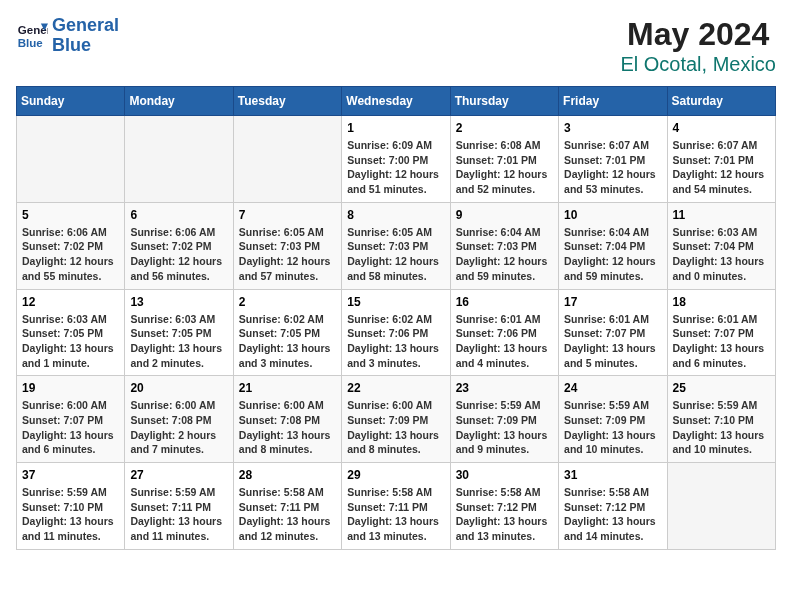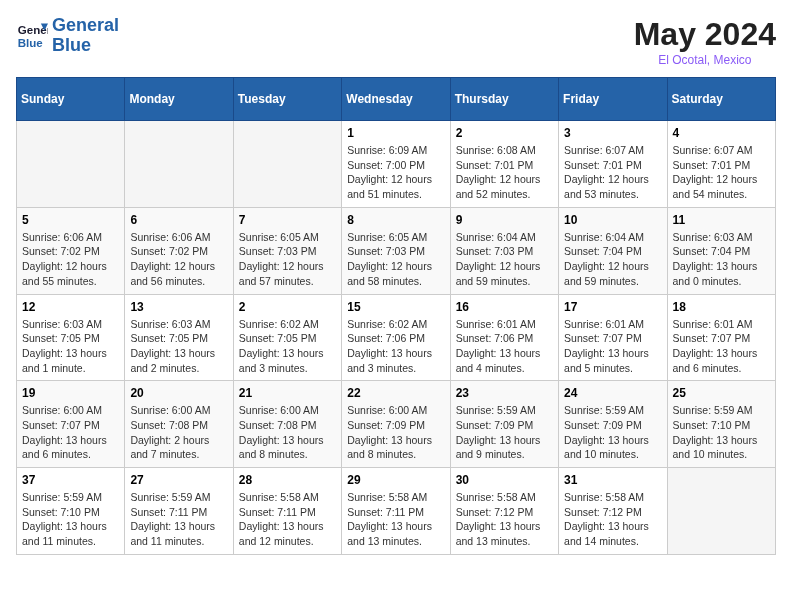--- a/index.html
+++ b/index.html
@@ -36,32 +36,32 @@
     }
     .title-area {
       text-align: center;
     }
     .month-year {
       font-size: 32px;
       font-weight: bold;
       color: #222;
     }
     .location {
-      font-size: 12px;
-      color: #8b5cf6;
+      font-size: 20px;
+      color: #0f766e;
     }
     .calendar {
       width: 100%;
       border-collapse: collapse;
       font-size: 11px;
     }
     .calendar thead tr th {
       background-color: #2563a8;
       color: #fff;
-      padding: 14px 4px;
+      padding: 7px 4px;
       text-align: left;
       font-size: 12px;
       font-weight: bold;
       border: 1px solid #1a4a8a;
     }
     .calendar tbody tr td {
       vertical-align: top;
       padding: 5px 5px 5px 5px;
       border: 1px solid #ccc;
       width: calc(100% / 7);
@@ -74,20 +74,21 @@
     .day-number {
       font-weight: bold;
       font-size: 12px;
       margin-bottom: 3px;
       display: block;
     }
     .day-info {
       color: #333;
       font-size: 10.5px;
       line-height: 1.4;
+      font-weight: bold;
     }
     .empty-cell {
       background: #f5f5f5 !important;
     }
   </style>
 </head>
 <body>
 
 <div class="header-area">
   <div class="logo">

